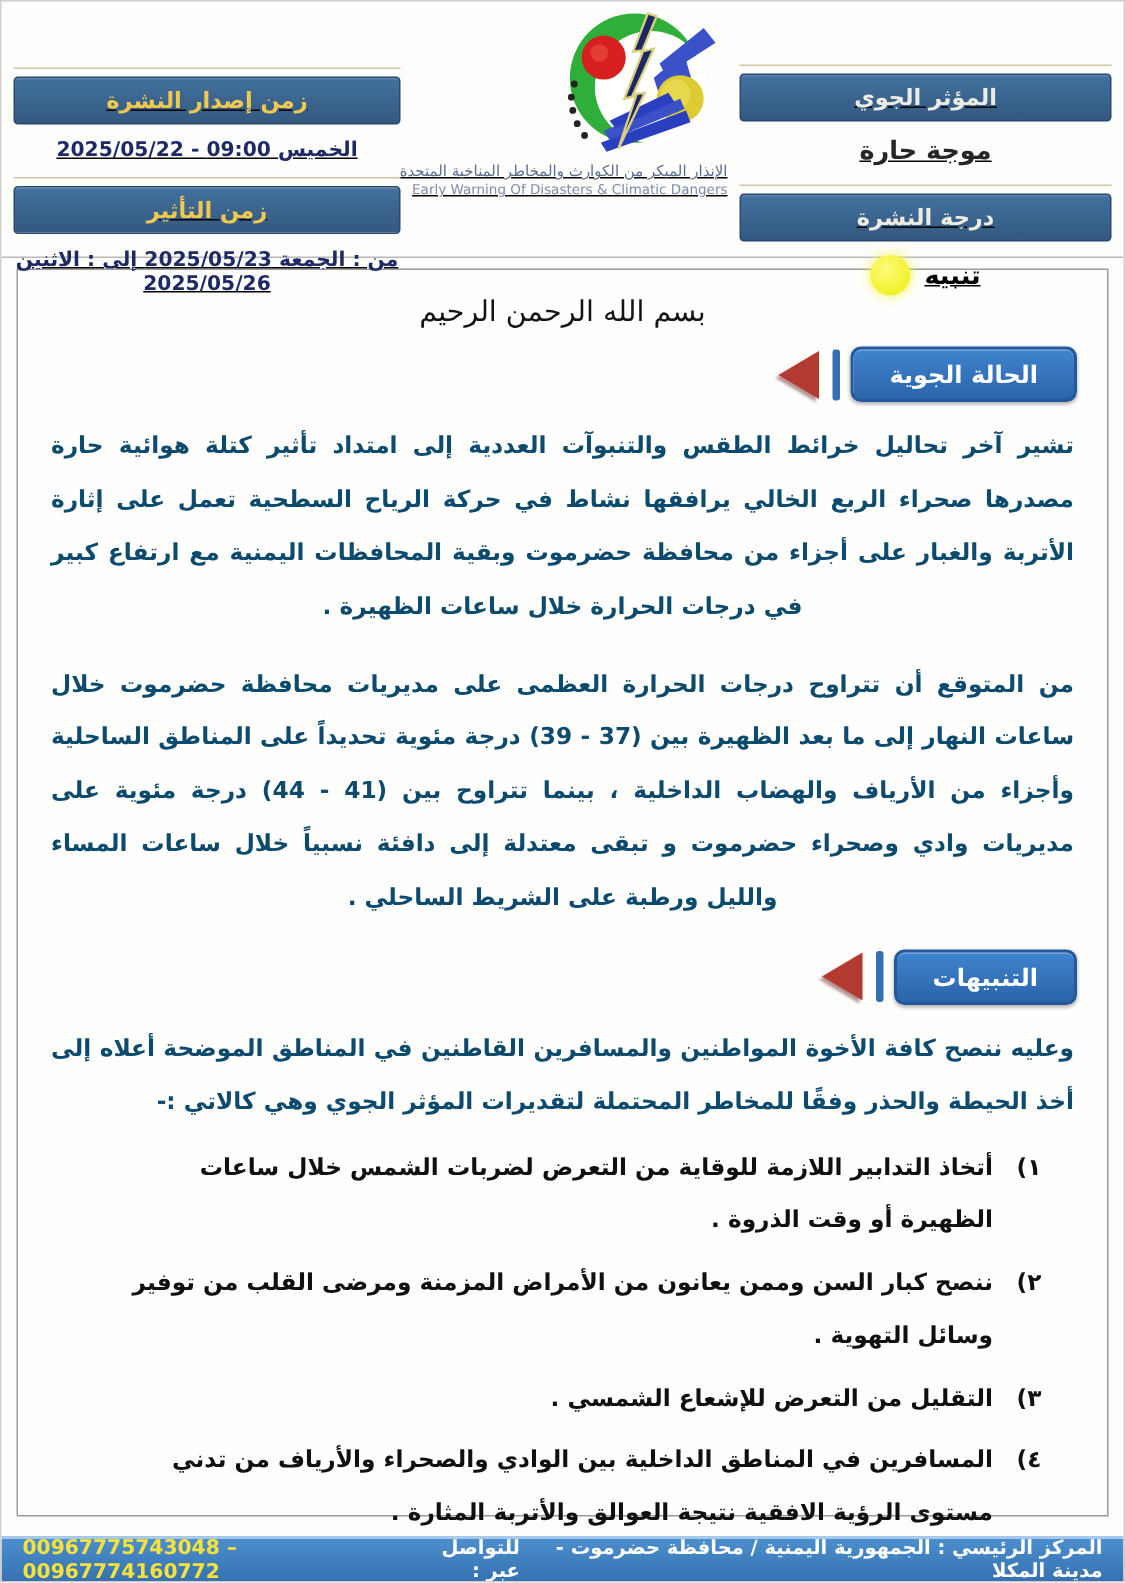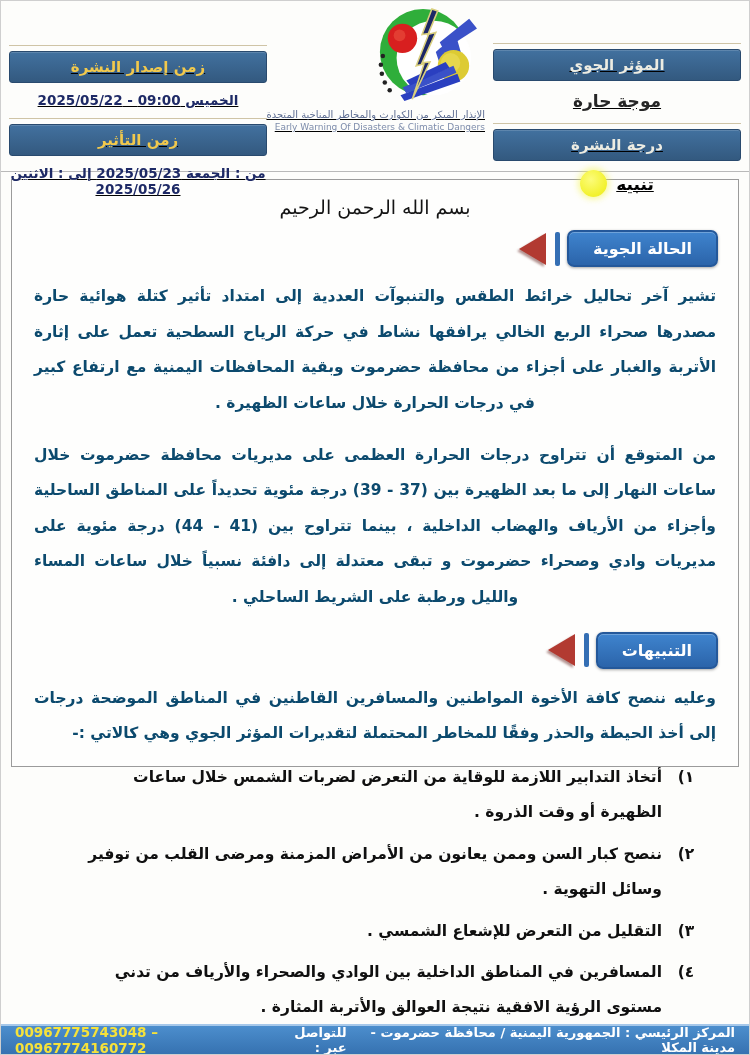--- a/index.html
+++ b/index.html
@@ -30,21 +30,21 @@
     background:radial-gradient(circle at 40% 35%,#fcfc7a,#f2f12c 70%,#e8e64a);
     box-shadow:0 0 6px 2px rgba(244,244,70,.55);}
   .alert-word{color:#000000;font-weight:bold;font-size:17px;}
   
   .logo-caption-ar{font-size:10px;color:#5d6d92;margin-top:2px;white-space:nowrap;}
   .logo-caption-en{font-size:9px;color:#7d8cab;margin-top:2px;white-space:nowrap;direction:ltr;}
   
   .top-divider{border-top:1px solid #b9b9b9;margin:0 0 7px 0;}
   .content-box{
     margin:0 10px;border:1px solid #9b9b9b;background:#fefefd;
-    padding:8px 20px 12px;height:588px;box-sizing:border-box;
+    padding:8px 20px 12px;height:832px;box-sizing:border-box;
   }
   .basmala{text-align:center;font-family:"DejaVu Serif",serif;font-size:19px;
     color:#141414;margin:8px 0 12px;font-weight:500;}
   .badge-row{display:flex;align-items:center;margin:2px 0 12px;}
   .badge{
     padding:7px 24px;font-size:16px;font-weight:bold;color:#fff;
     background:linear-gradient(#3f84ce,#2b64aa);border:2px solid #24589a;
     border-radius:7px;box-shadow:0 1px 3px rgba(0,0,0,.35), inset 0 1px 0 rgba(255,255,255,.25);
   }
   .badge-bar{width:5px;height:34px;background:#356fb4;border-radius:2px;margin:0 7px 0 9px;}
@@ -157,21 +157,21 @@
     <p class="para">من المتوقع أن تتراوح درجات الحرارة العظمى على مديريات محافظة حضرموت خلال ساعات النهار إلى ما بعد الظهيرة بين (37 - 39) درجة مئوية تحديداً على المناطق الساحلية وأجزاء من الأرياف والهضاب الداخلية ، بينما تتراوح بين (41 - 44) درجة مئوية على مديريات وادي وصحراء حضرموت و تبقى معتدلة إلى دافئة نسبياً خلال ساعات المساء والليل ورطبة على الشريط الساحلي .</p>
 
     <div class="badge-row">
       <div class="badge">
         <span>التنبيهات</span>
       </div>
       <div class="badge-bar"></div>
       <div class="badge-arrow"></div>
     </div>
 
-    <p class="para intro">وعليه ننصح كافة الأخوة المواطنين والمسافرين القاطنين في المناطق الموضحة درجات إلى أخذ الحيطة والحذر وفقًا للمخاطر المحتملة لتقديرات المؤثر الجوي وهي كالاتي :-</p>
+    <p class="para intro">وعليه ننصح كافة الأخوة المواطنين والمسافرين القاطنين في المناطق الموضحة أعلاه إلى أخذ الحيطة والحذر وفقًا للمخاطر المحتملة لتقديرات المؤثر الجوي وهي كالاتي :-</p>
 
     <div class="advice-list">
       <div class="advice-item">
         <span class="advice-num">١)</span>
         <span class="advice-text">أتخاذ التدابير اللازمة للوقاية من التعرض لضربات الشمس خلال ساعات الظهيرة أو وقت الذروة .</span>
       </div>
       <div class="advice-item">
         <span class="advice-num">٢)</span>
         <span class="advice-text">ننصح كبار السن وممن يعانون من الأمراض المزمنة ومرضى القلب من توفير وسائل التهوية .</span>
       </div>

